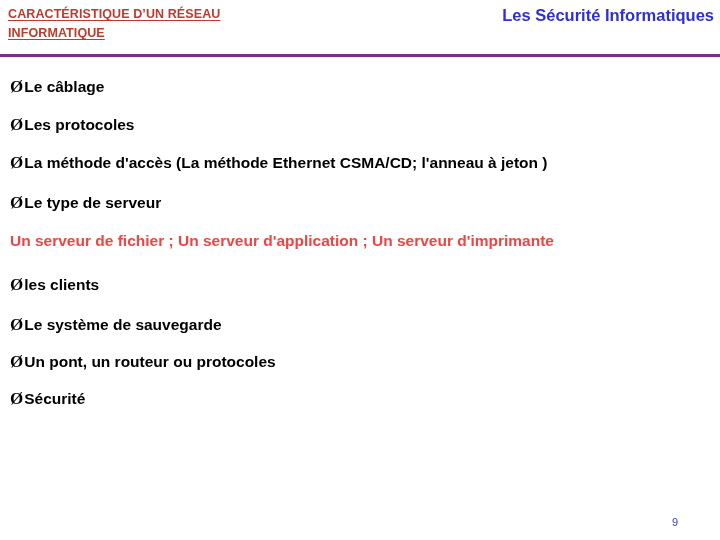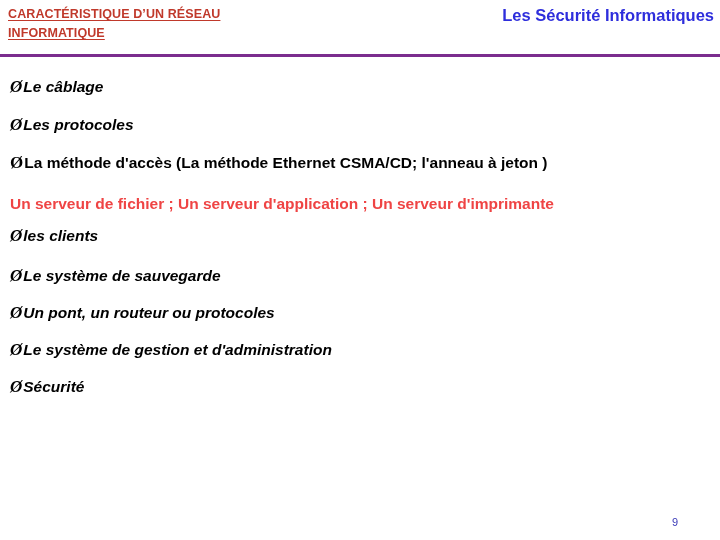--- a/index.html
+++ b/index.html
@@ -81,34 +81,33 @@
     color: #000000;
     margin-right: 1px;
   }
   .b-item {
     font-size: 15.5px;
     font-weight: bold;
     color: #000000;
     line-height: 1.0;
     margin: 0;
     padding: 0;
-    font-style: italic;
   }
   .row {
     margin: 0;
     padding: 0 16px 0 10px;
   }
   
   .r1  { margin-top: 18px; }
   .r2  { margin-top: 18px; }
   .r3  { margin-top: 20px; }
   .r4  { margin-top: 19px; }
   .r5  { margin-top: 19px; }
   .r6  { margin-top: 19px; }
-  .r7  { margin-top: 12px; }
+  .r7  { margin-top: 24px; }
   .r8  { margin-top: 22px; }
   .r9  { margin-top: 19px; }
   .r10 { margin-top: 19px; }
   .r11 { margin-top: 19px; }
 
   .justified {
     text-align: justify;
     text-align-last: left;
     font-size: 15.5px;
     font-weight: bold;
@@ -161,20 +160,25 @@
       </span>
     </div>
 
     <div class="row r2">
       <div class="justified">
         <span class="bullet">Ø</span><span>La méthode d'accès (La méthode Ethernet CSMA/CD; l'anneau à jeton )</span>
       </div>
     </div>
 
 
+    <div class="row r5">
+      <span class="b-item">
+        <span class="bullet">Ø</span><span>Le type de serveur</span>
+      </span>
+    </div>
 
     <div class="para r6">Un serveur de fichier ; Un serveur d'application ; Un serveur d'imprimante</div>
 
     <div class="row r7">
       <span class="b-item">
         <span class="bullet">Ø</span><span>les clients</span>
       </span>
     </div>
 
     <div class="row r8">
@@ -182,25 +186,20 @@
         <span class="bullet">Ø</span><span>Le système de  sauvegarde</span>
       </span>
     </div>
 
     <div class="row r9">
       <span class="b-item">
         <span class="bullet">Ø</span><span>Un pont, un routeur ou protocoles</span>
       </span>
     </div>
 
-    <div class="row r10">
-      <span class="b-item">
-        <span class="bullet">Ø</span><span>Le système de gestion et d'administration</span>
-      </span>
-    </div>
 
     <div class="row r11">
       <span class="b-item">
         <span class="bullet">Ø</span><span>Sécurité</span>
       </span>
     </div>
 
   </div>
 
   <div class="page-num">9</div>

